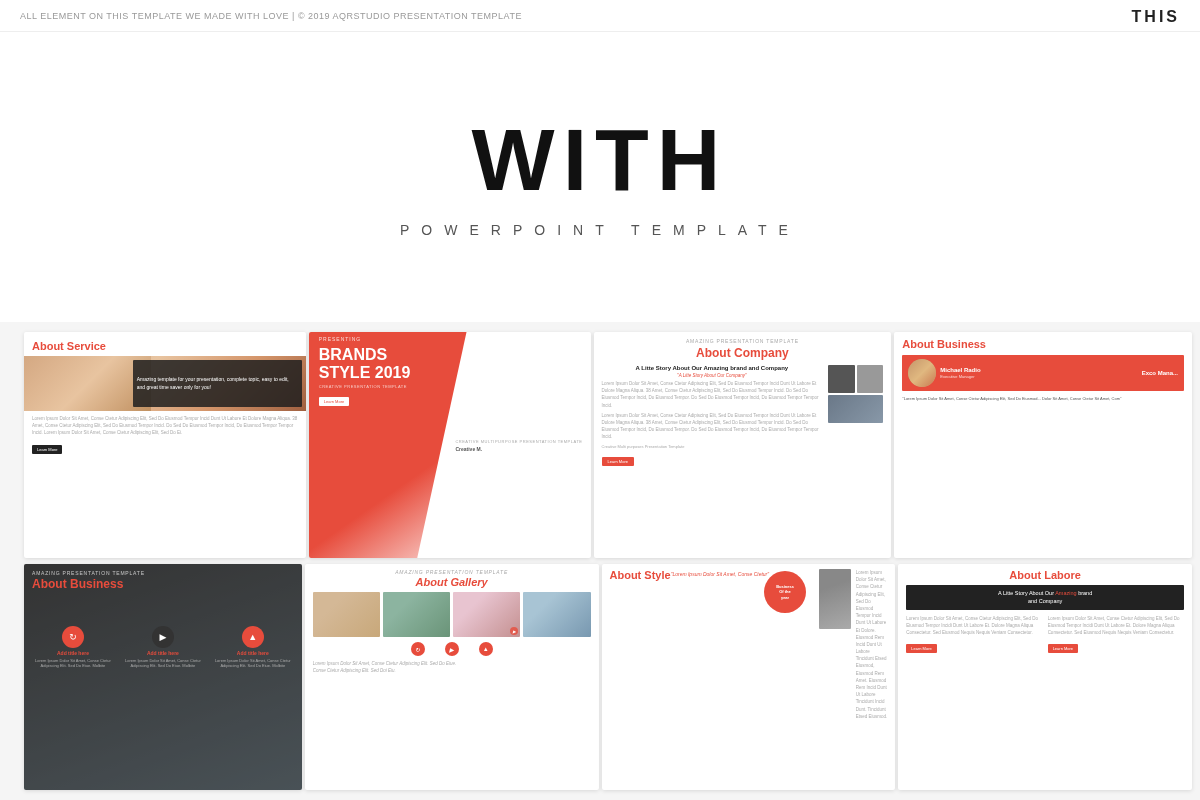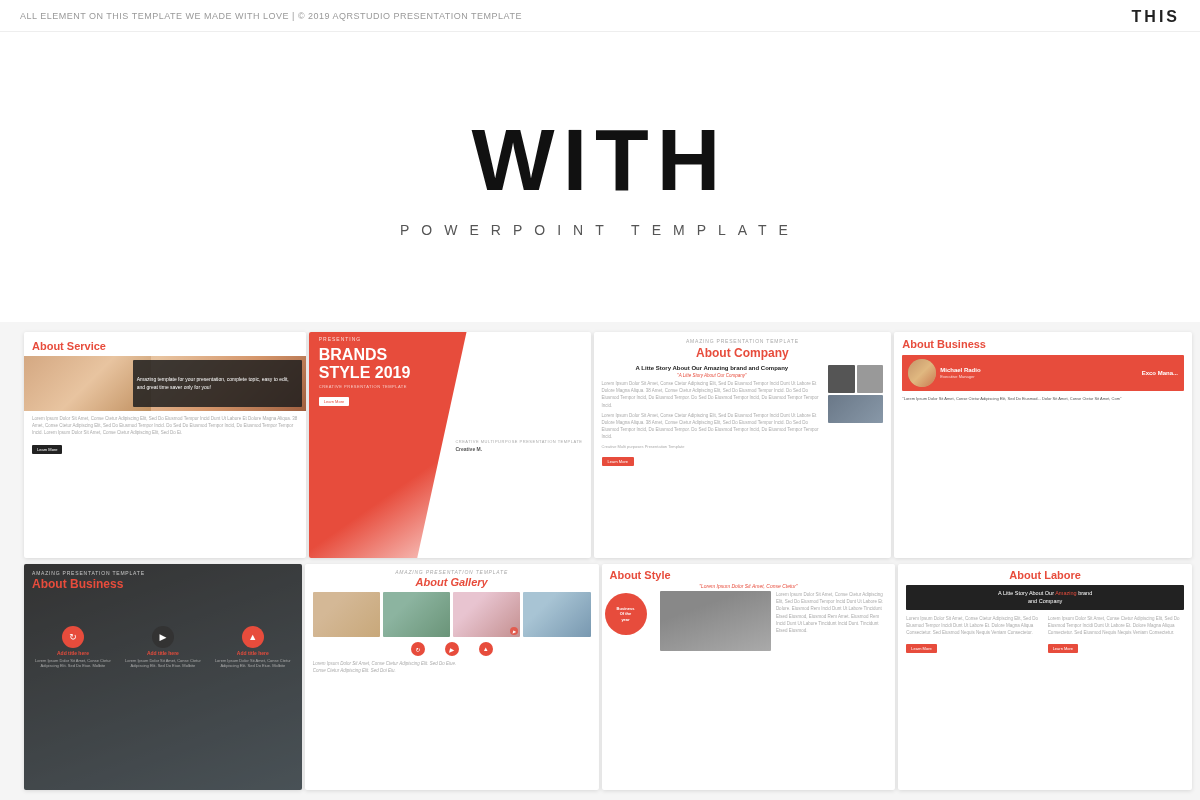--- a/index.html
+++ b/index.html
@@ -508,21 +508,21 @@
       color: #fff;
     }
     .gallery-footer {
       margin-top: 4px;
     }
 
     
     .slide-style {
       padding: 5px 8px;
       display: flex;
-      flex-direction: column;
+      flex-direction: row;
     }
     .style-title {
       font-size: 11px;
       font-weight: 700;
       color: #222;
     }
     .style-title span { color: #e74c3c; }
     .style-quote {
       font-size: 5px;
       color: #e74c3c;

